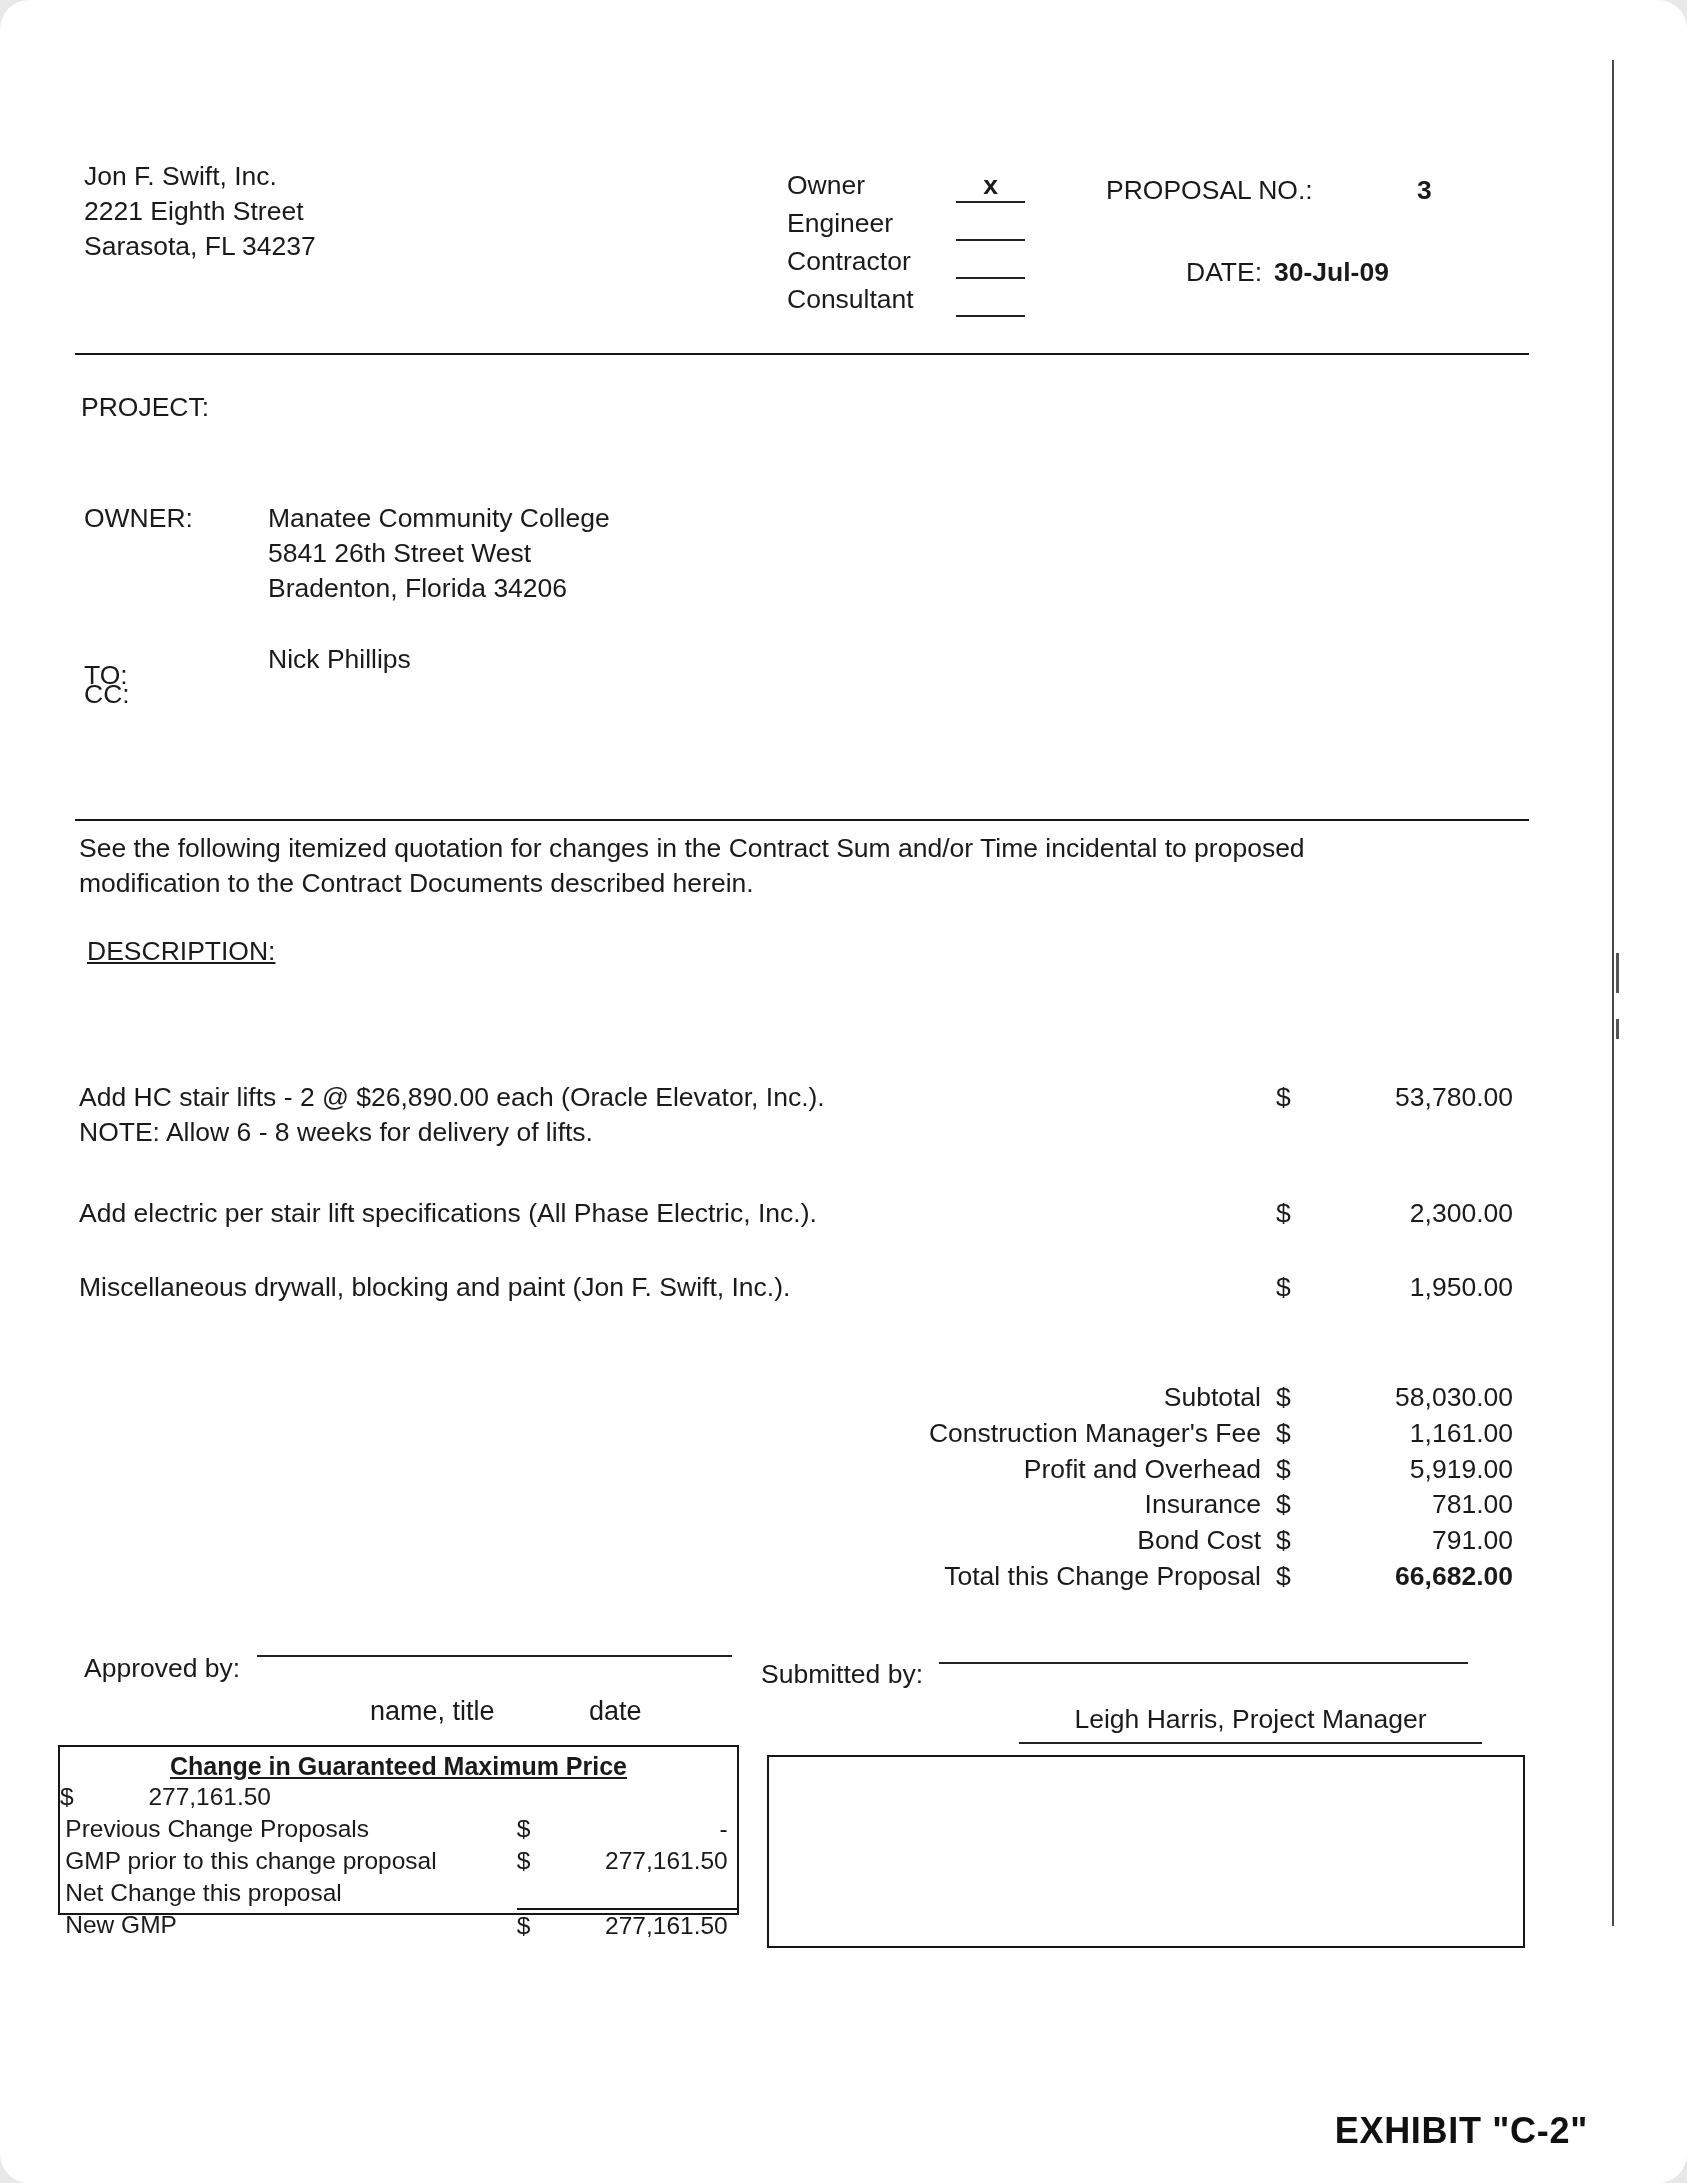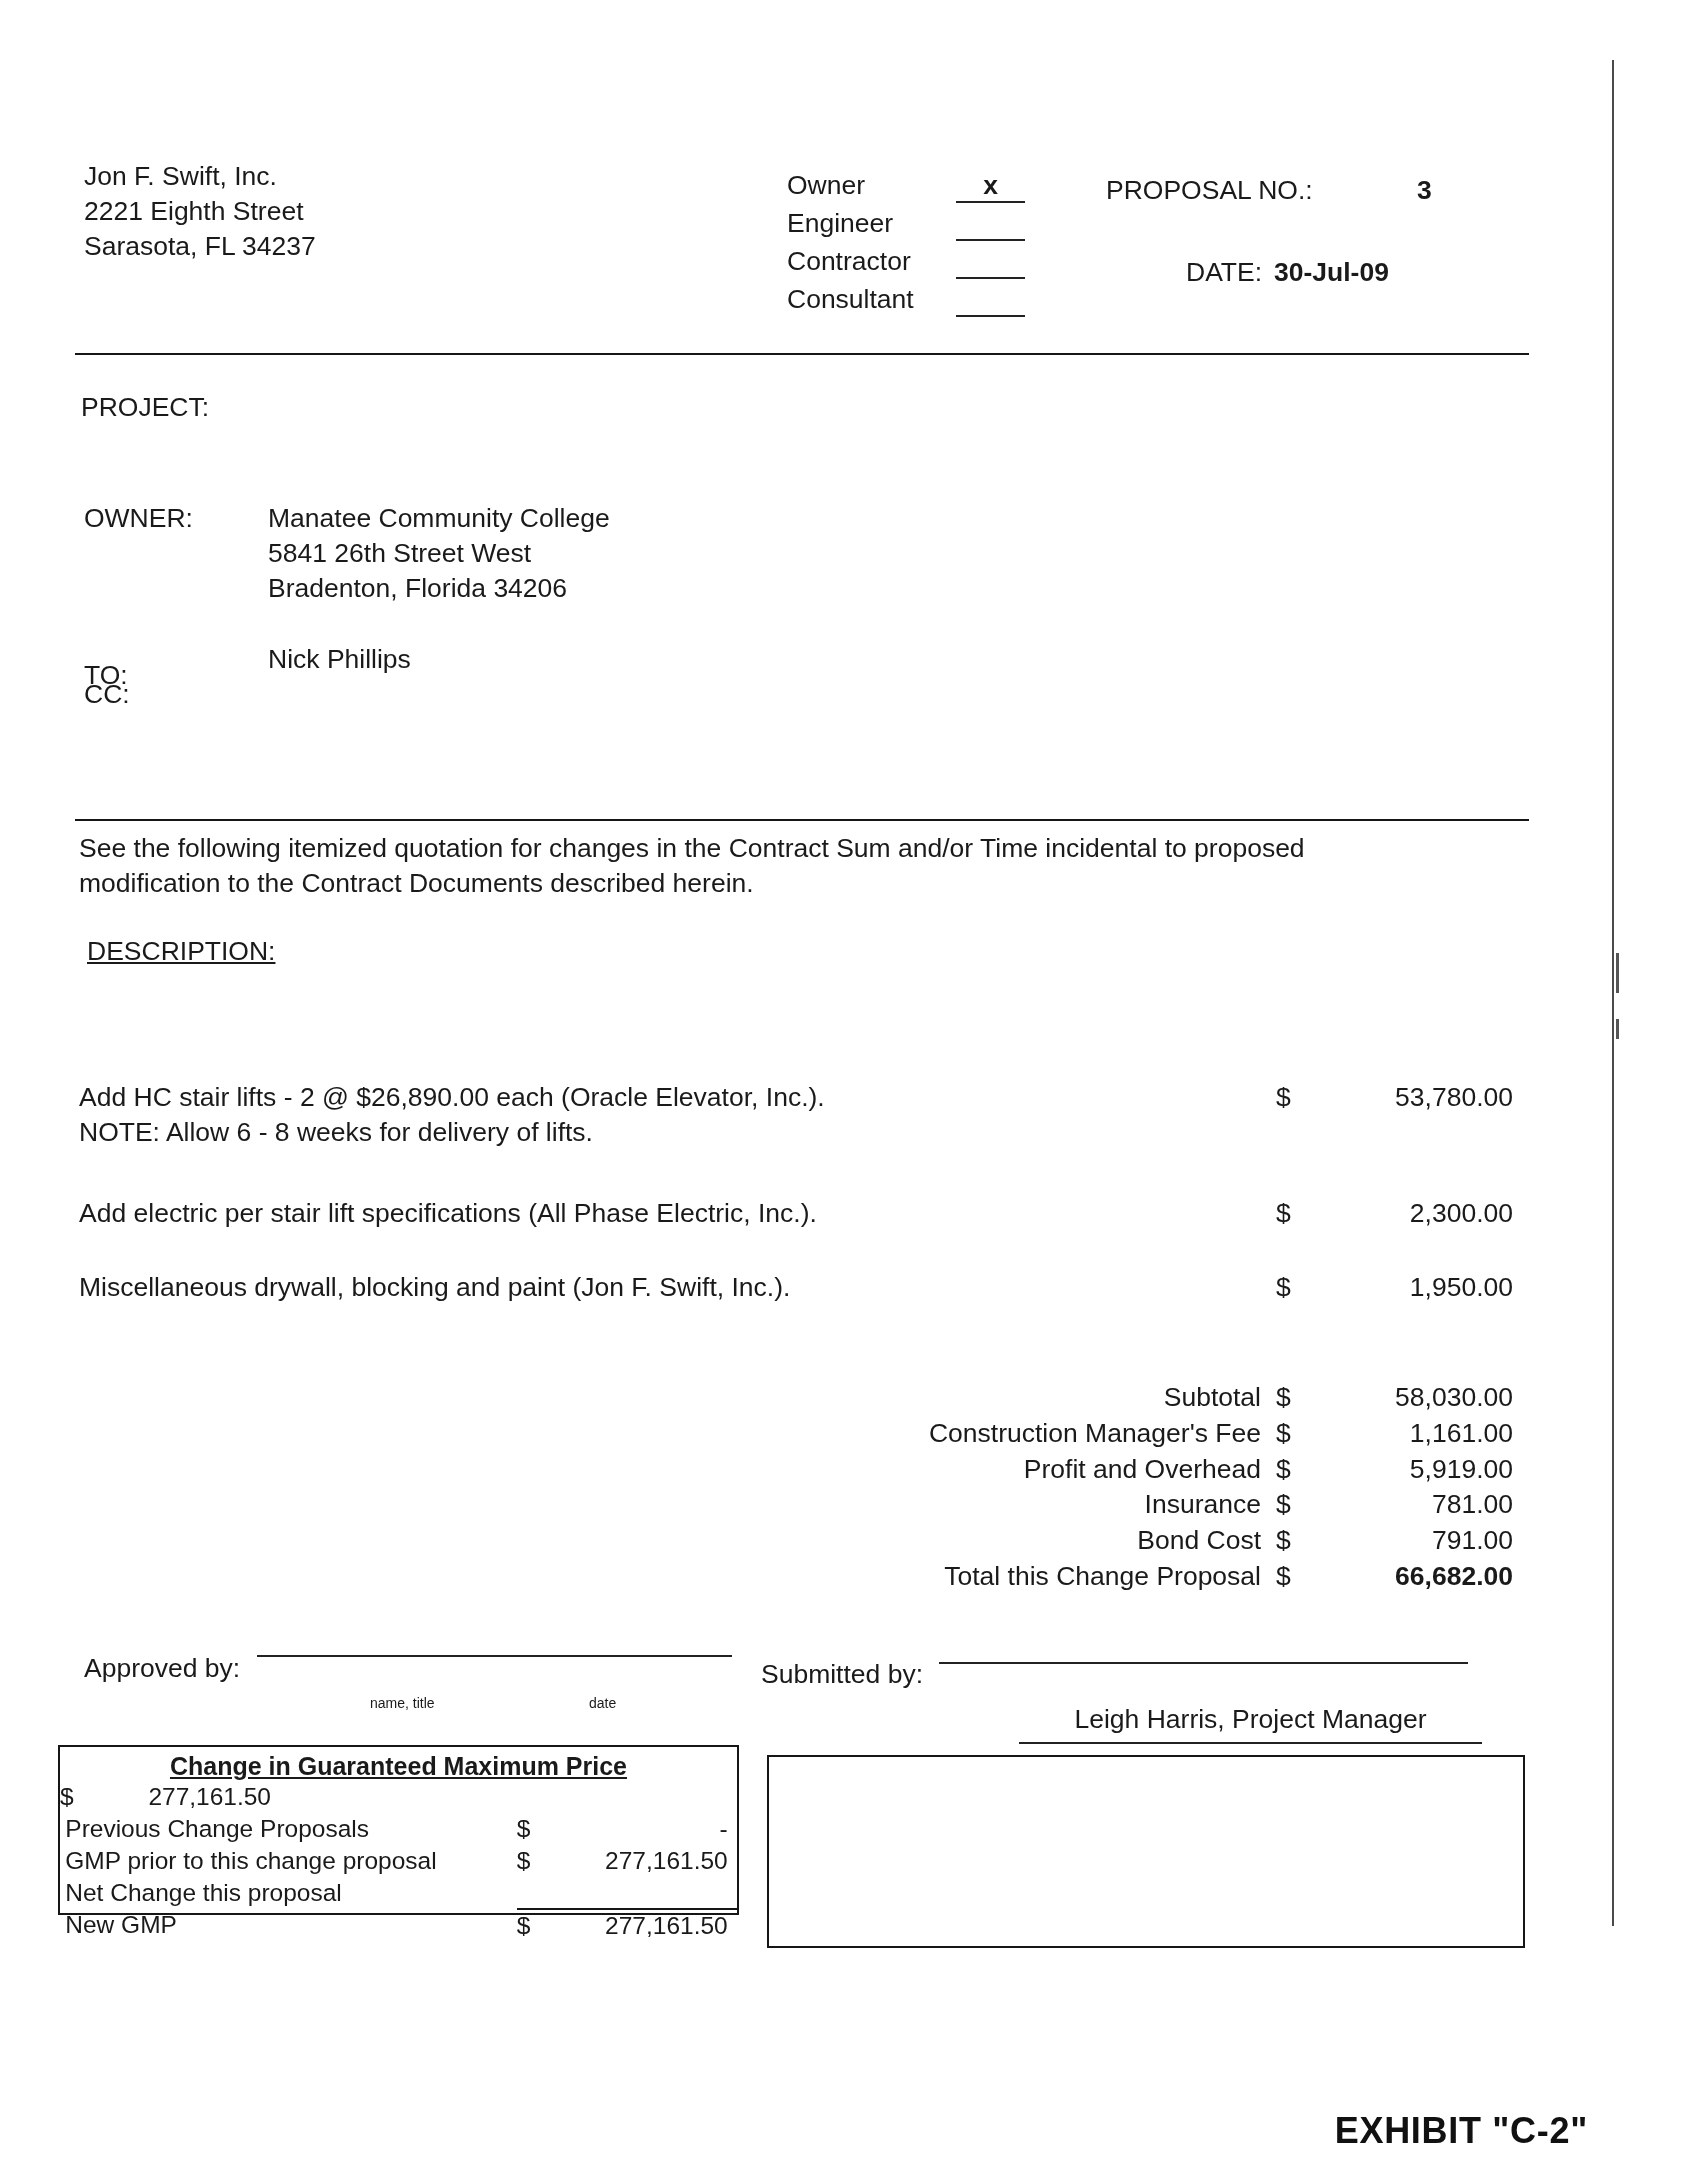--- a/index.html
+++ b/index.html
@@ -5,20 +5,21 @@
   html,body{margin:0;padding:0;background:#e8e8e8;}
   .page{
     position:relative;
     width:1687px;height:2183px;
     background:#ffffff;
     font-family:"Liberation Sans", sans-serif;
     color:#1a1a1a;
     font-size:26.5px;
     line-height:1.32;
     overflow:hidden;
+    border-radius:29px;
   }
   .abs{position:absolute;}
   .bold{font-weight:bold;}
   .underline{text-decoration:underline;margin-left:8px;}
   .center{text-align:center;}
 
   .hr{position:absolute;height:0;border-top:2.6px solid #161616;}
 
   
   .role-row{display:flex;align-items:flex-end;height:38px;}
@@ -28,21 +29,21 @@
     border-bottom:2.6px solid #222;text-align:center;font-weight:bold;
   }
 
   
   .cur{position:absolute;left:1276px;width:40px;}
   .amt{position:absolute;left:1323px;width:190px;text-align:right;}
   .tot-label{position:absolute;left:632px;width:629px;text-align:right;}
 
   
   .sig-line{position:absolute;border-bottom:2px solid #222;height:32px;}
-  .sub-label{font-size:14px;}
+  .sub-label{font-size:27px;}
 
   
   .gmp{
     position:absolute;left:58px;top:1745px;width:681px;height:170px;
     border:2.6px solid #161616;box-sizing:border-box;font-size:24.5px;
   }
   .gmp-title{
     text-align:center;font-weight:bold;text-decoration:underline;
     font-size:25px;padding-top:3.3px;height:31px;
   }

